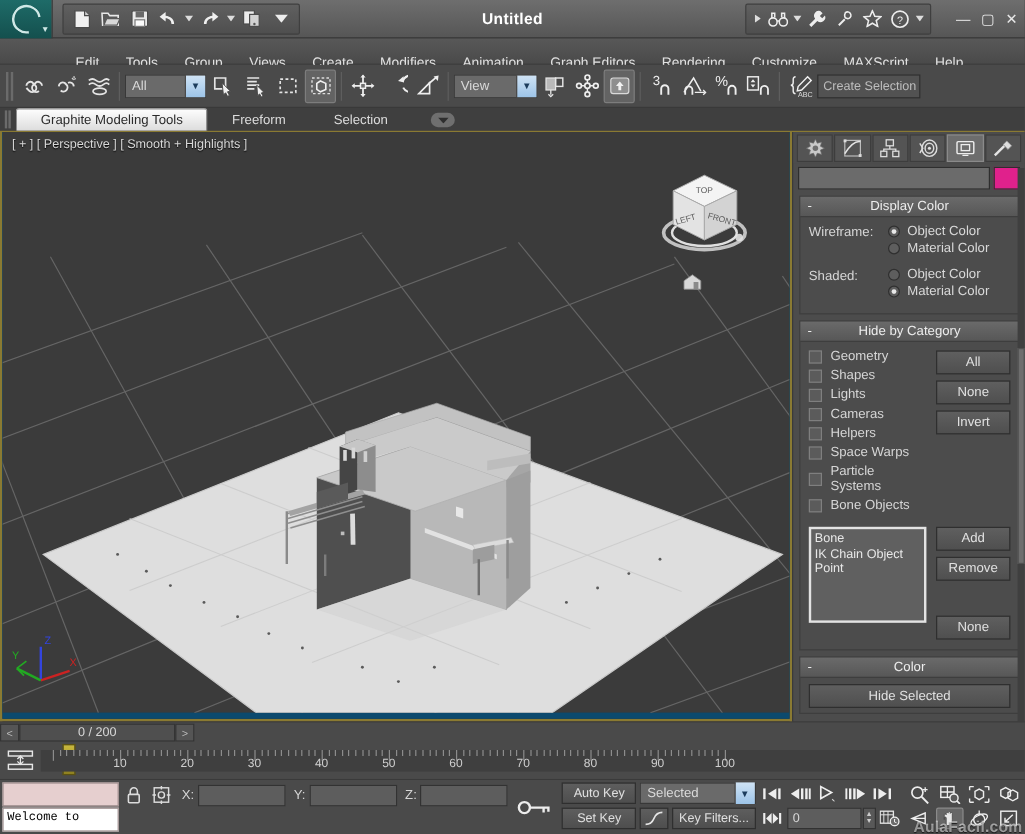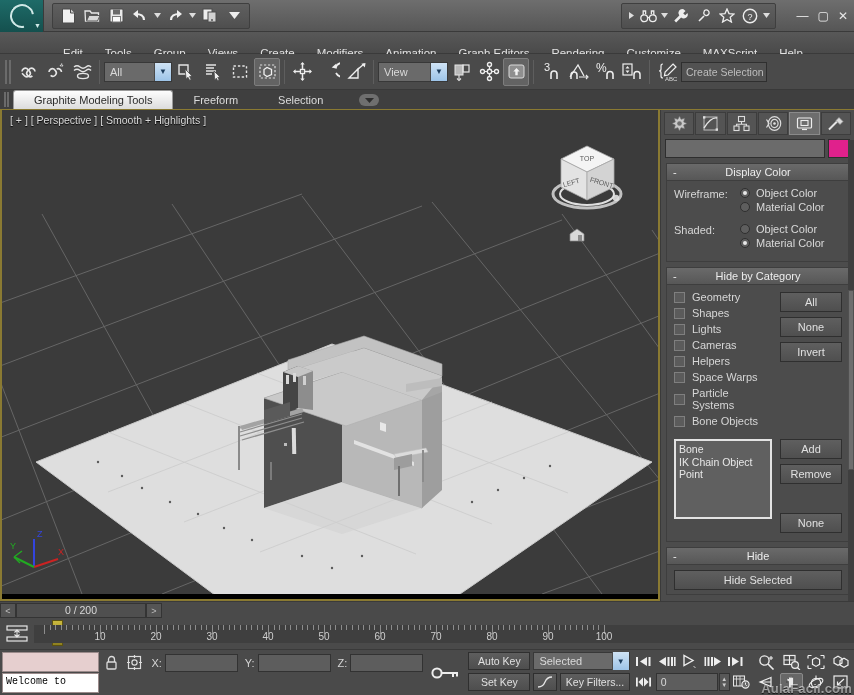--- a/index.html
+++ b/index.html
@@ -102,21 +102,21 @@
     width:20px; height:12px; background:#6f6f6f; border-radius:6px;
     display:flex; align-items:center; justify-content:center;
     color:#2c2c2c; font-size:7px; margin:0 0 3px 16px; cursor:pointer;
   }
 
   
   .body { flex:1; display:flex; min-height:0; }
 
   
   .vpwrap { width:660px; position:relative; background:#2f2f2f; border:2px solid #8a7a32; border-top:none; }
-  .vp { position:absolute; inset:0; overflow:hidden; background:#000000; }
+  .vp { position:absolute; inset:0; overflow:hidden; background:#0c4a6e; }
   .vplabel {
     position:absolute; left:8px; top:4px; font-size:10.5px; color:#d8d8d8;
     z-index:6; text-shadow:0 1px 1px #000; white-space:nowrap;
   }
   
   .viewcube { position:absolute; right:28px; top:22px; width:86px; height:86px; z-index:7; }
   
   .tripod { position:absolute; left:6px; bottom:12px; width:62px; height:62px; z-index:6; }
 
   
@@ -289,20 +289,21 @@
             <circle cx="10" cy="12" r="1" fill="#555"></circle>
           </svg>
       </div>
       <div class="ic">
         <svg width="11" height="7" viewBox="0 0 11 7">
             <path d="M0 0h11L5.5 7z" fill="#ededed"></path>
           </svg>
       </div>
     </div>
 
+    <div class="apptitle">Untitled</div>
 
     <div class="rqat">
       <div class="ic" style="width:10px">
         <svg width="5" height="7" viewBox="0 0 5 7">
             <path d="M0 0l5 3.5L0 7z" fill="#ddd"></path>
           </svg>
       </div>
       <div class="ic">
         <svg width="17" height="14" viewBox="0 0 17 14">
             <circle cx="4.2" cy="9.3" r="3.4" fill="none" stroke="#ededed" stroke-width="1.3"></circle>
@@ -824,21 +825,21 @@
                 <div class="spacer"></div>
                 <div class="btn">None</div>
               </div>
             </div>
           </div>
         </div>
 
         <div class="rollout">
           <div class="rohead">
             <span class="minus">-</span>
-            <span>Hide</span>
+            <span>Color</span>
           </div>
           <div class="robody" style="padding:5px 7px 4px 7px">
             <div class="btn">Hide Selected</div>
           </div>
         </div>
       </div>
 
       <div class="cpsb">
         <div class="thumb" style="top:150px; height:180px;"></div>
       </div>

